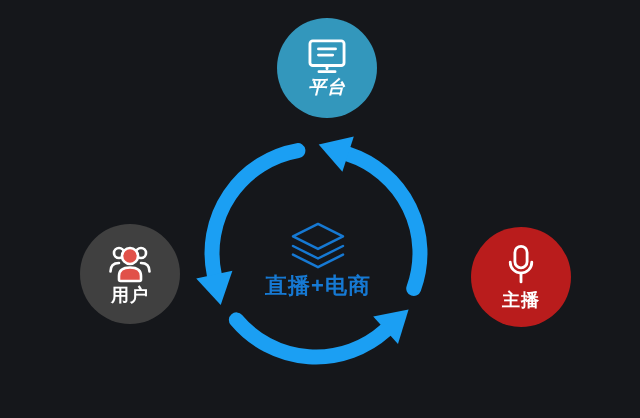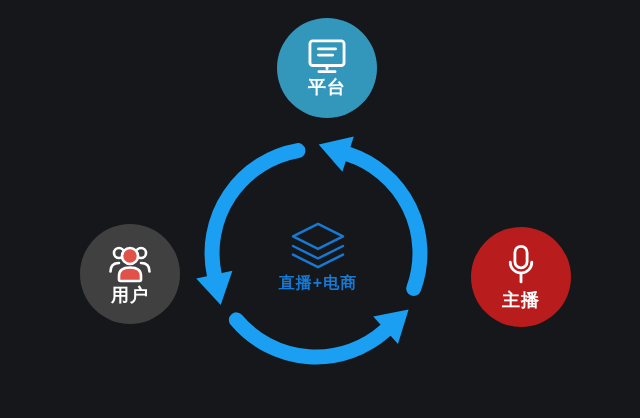--- a/index.html
+++ b/index.html
@@ -9,29 +9,29 @@
   }
   .ring{position:absolute;left:0;top:0;}
   .node{
     position:absolute;width:100px;height:100px;border-radius:50%;
     display:flex;flex-direction:column;align-items:center;justify-content:center;
   }
   .node-label{
     color:#ffffff;font-size:18px;font-weight:600;letter-spacing:1px;
     margin-top:3px;line-height:1.1;
   }
-  #node-platform{left:277px;top:18px;}
+  #node-platform{left:277px;top:18px;font-style:italic;}
   #node-users{left:80px;top:224px;}
   #node-anchor{left:471px;top:227px;}
   .center-group{
     position:absolute;left:238px;top:221px;width:160px;
     display:flex;flex-direction:column;align-items:center;
   }
   .center-label{
-    font-size:16px;font-weight:bold;letter-spacing:1px;margin-top:3px;line-height:1.1;
+    font-size:22px;font-weight:bold;letter-spacing:1px;margin-top:3px;line-height:1.1;
   }
   svg{display:block;}
 </style>
 </head>
 <body>
 
 <div class="canvas" style="background-color: rgb(21, 23, 27);">
 
   <svg class="ring" width="640" height="418" viewBox="0 0 640 418">
     <g>

